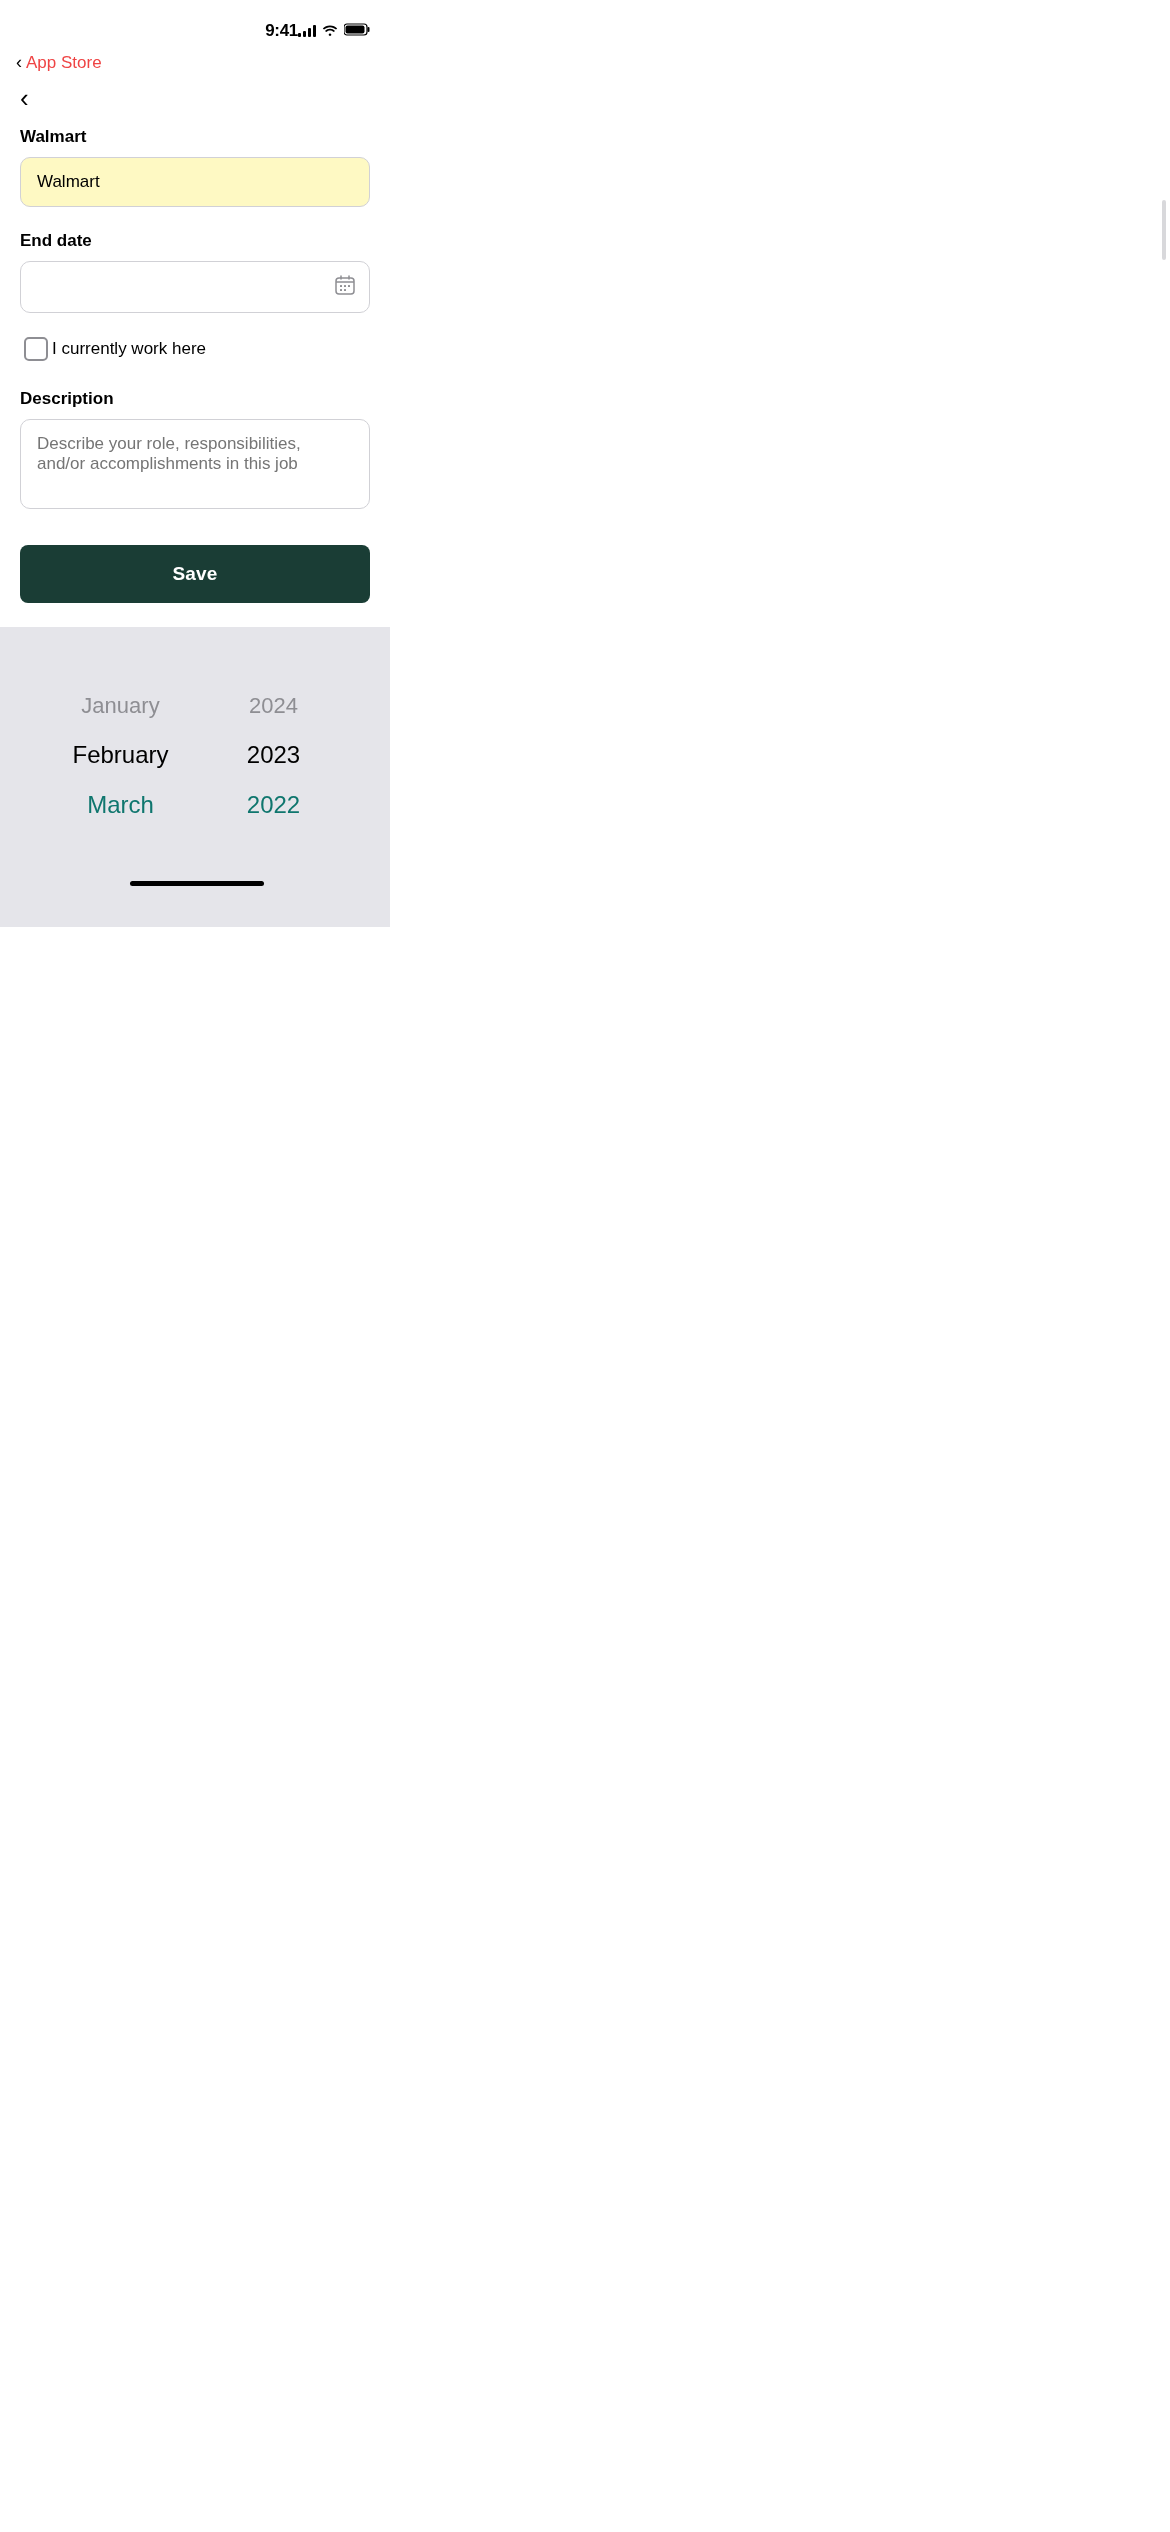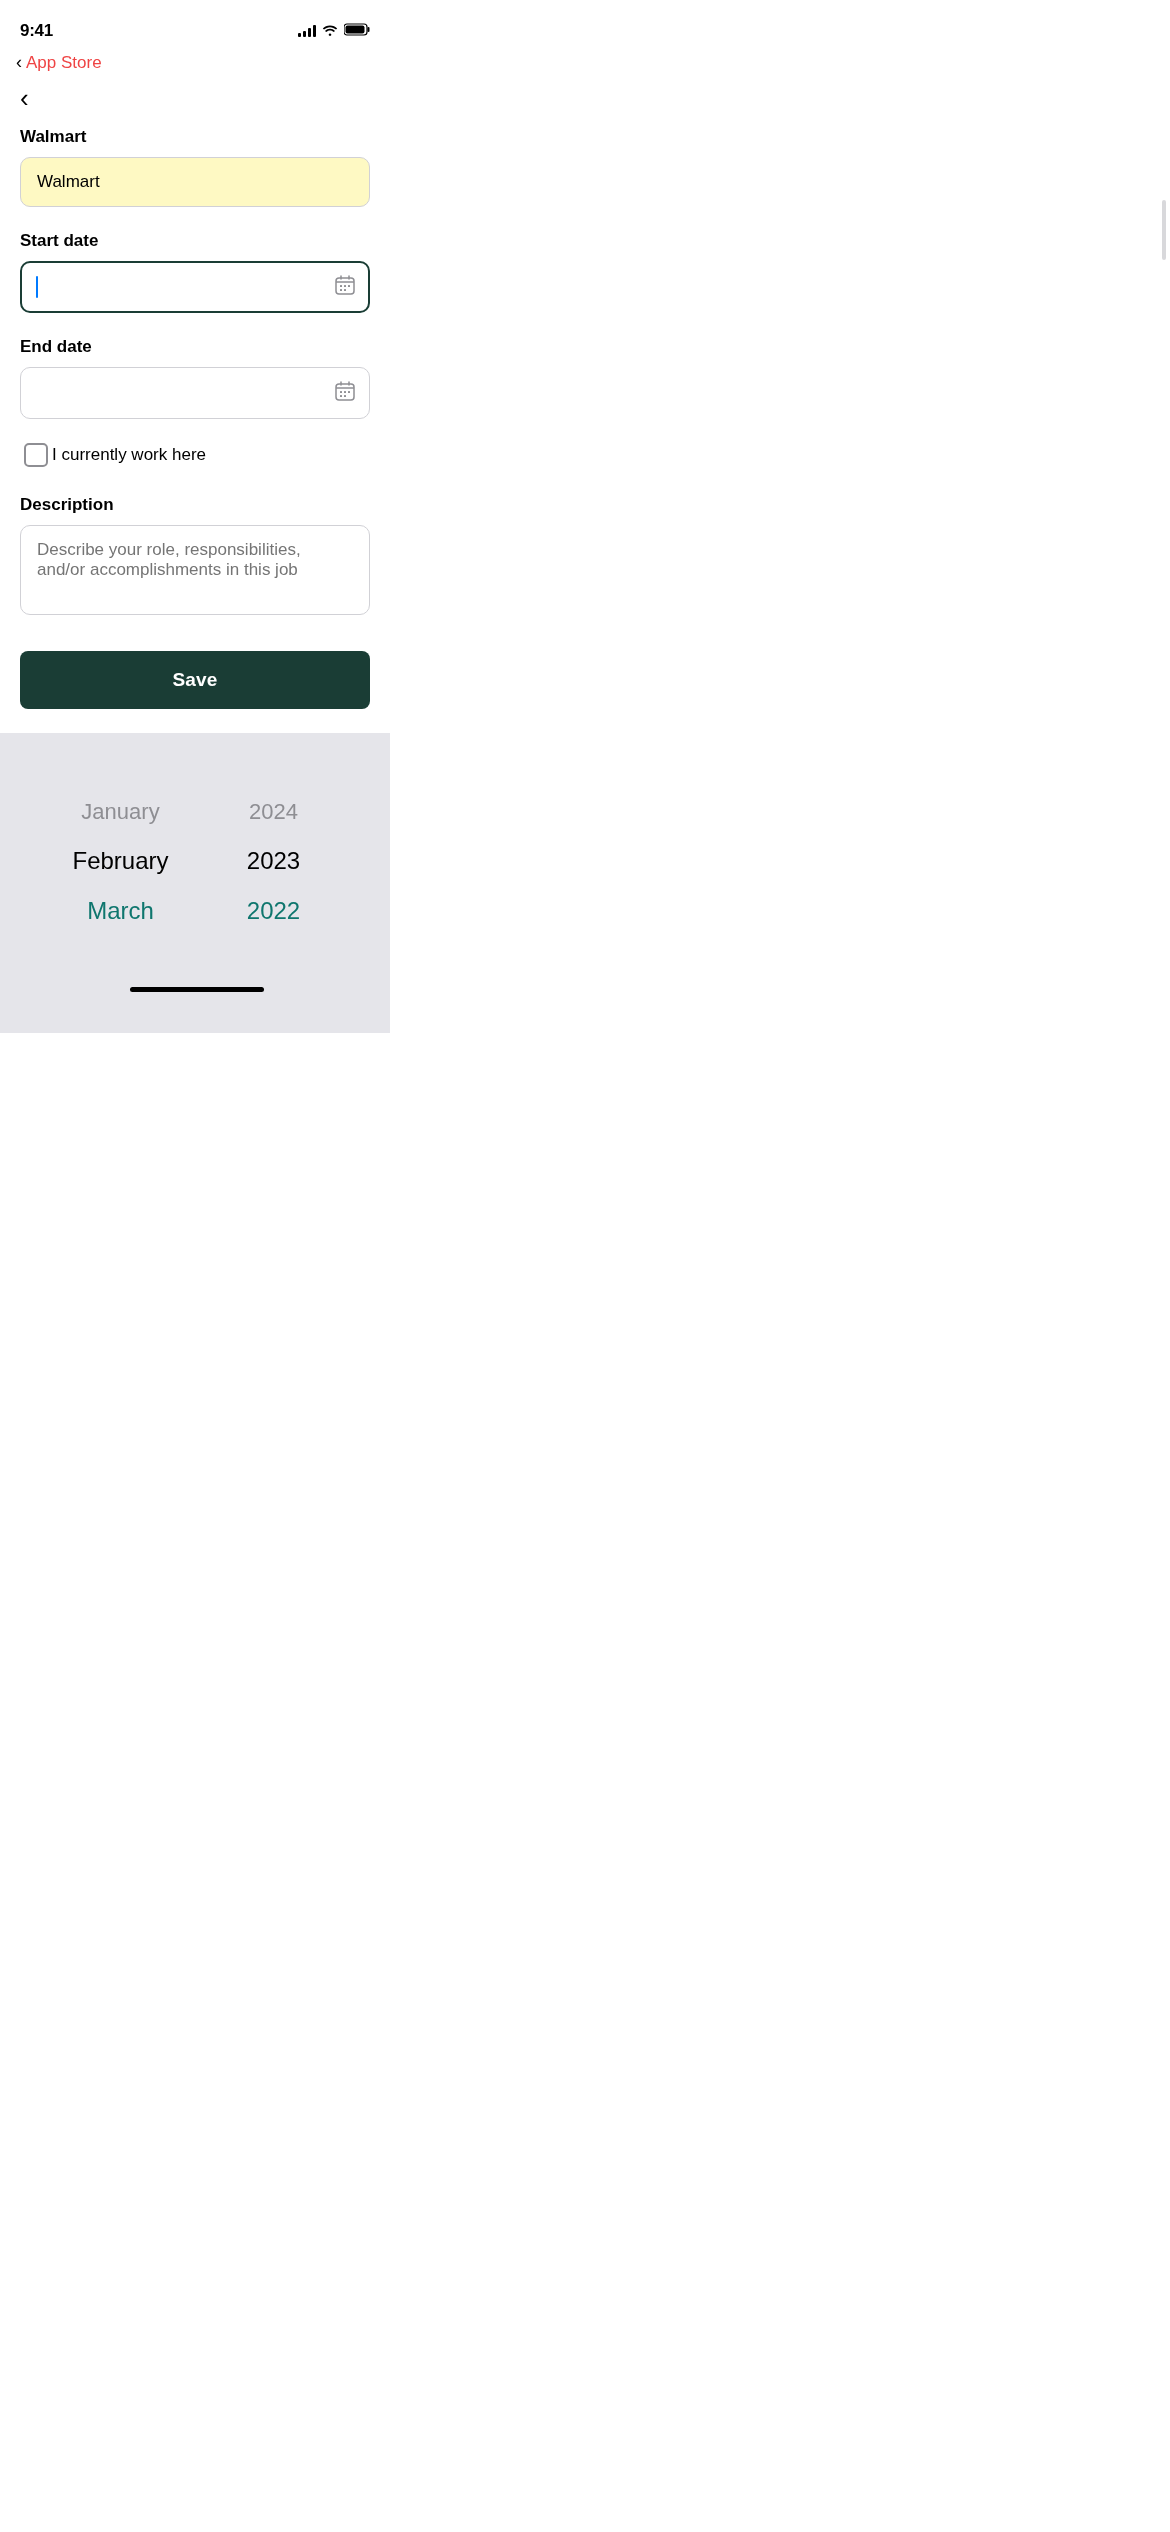--- a/index.html
+++ b/index.html
@@ -14,21 +14,21 @@
       min-height: 844px;
       background: #ffffff;
       font-family: -apple-system, BlinkMacSystemFont, 'SF Pro Text', 'Helvetica Neue', sans-serif;
       overflow-x: hidden;
       position: relative;
     }
 
     
     .status-bar {
       display: flex;
-      justify-content: space-between;
+      justify-content: flex-end;
       align-items: center;
       padding: 14px 20px 0 20px;
       height: 48px;
     }
 
     .status-time {
       font-size: 17px;
       font-weight: 600;
       color: #000;
       letter-spacing: -0.3px;
@@ -340,39 +340,20 @@
 
 <div class="main-content">
 
   
   <div class="field-group">
     <div class="field-label">Walmart</div>
     <input type="text" class="text-input" value="Walmart" style="">
   </div>
 
   
-  <div class="field-group">
-    <div class="field-label">Start date</div>
-    <div class="input-with-icon">
-      <input type="text" class="focused" value="" style="">
-      <div class="cursor-blink"></div>
-      <div class="calendar-icon-wrap">
-        <svg width="22" height="22" viewBox="0 0 22 22" fill="none">
-          <rect x="2" y="4" width="18" height="16" rx="3" stroke="#8e8e93" stroke-width="1.5" fill="none"></rect>
-          <path d="M2 8h18" stroke="#8e8e93" stroke-width="1.5"></path>
-          <path d="M7 2v3M15 2v3" stroke="#8e8e93" stroke-width="1.5" stroke-linecap="round"></path>
-          <rect x="6" y="11" width="2" height="2" rx="0.5" fill="#8e8e93"></rect>
-          <rect x="10" y="11" width="2" height="2" rx="0.5" fill="#8e8e93"></rect>
-          <rect x="14" y="11" width="2" height="2" rx="0.5" fill="#8e8e93"></rect>
-          <rect x="6" y="15" width="2" height="2" rx="0.5" fill="#8e8e93"></rect>
-          <rect x="10" y="15" width="2" height="2" rx="0.5" fill="#8e8e93"></rect>
-        </svg>
-      </div>
-    </div>
-  </div>
 
   
   <div class="field-group">
     <div class="field-label">End date</div>
     <div class="input-with-icon">
       <input type="text" value="" style="">
       <div class="calendar-icon-wrap">
         <svg width="22" height="22" viewBox="0 0 22 22" fill="none">
           <rect x="2" y="4" width="18" height="16" rx="3" stroke="#8e8e93" stroke-width="1.5" fill="none"></rect>
           <path d="M2 8h18" stroke="#8e8e93" stroke-width="1.5"></path>

